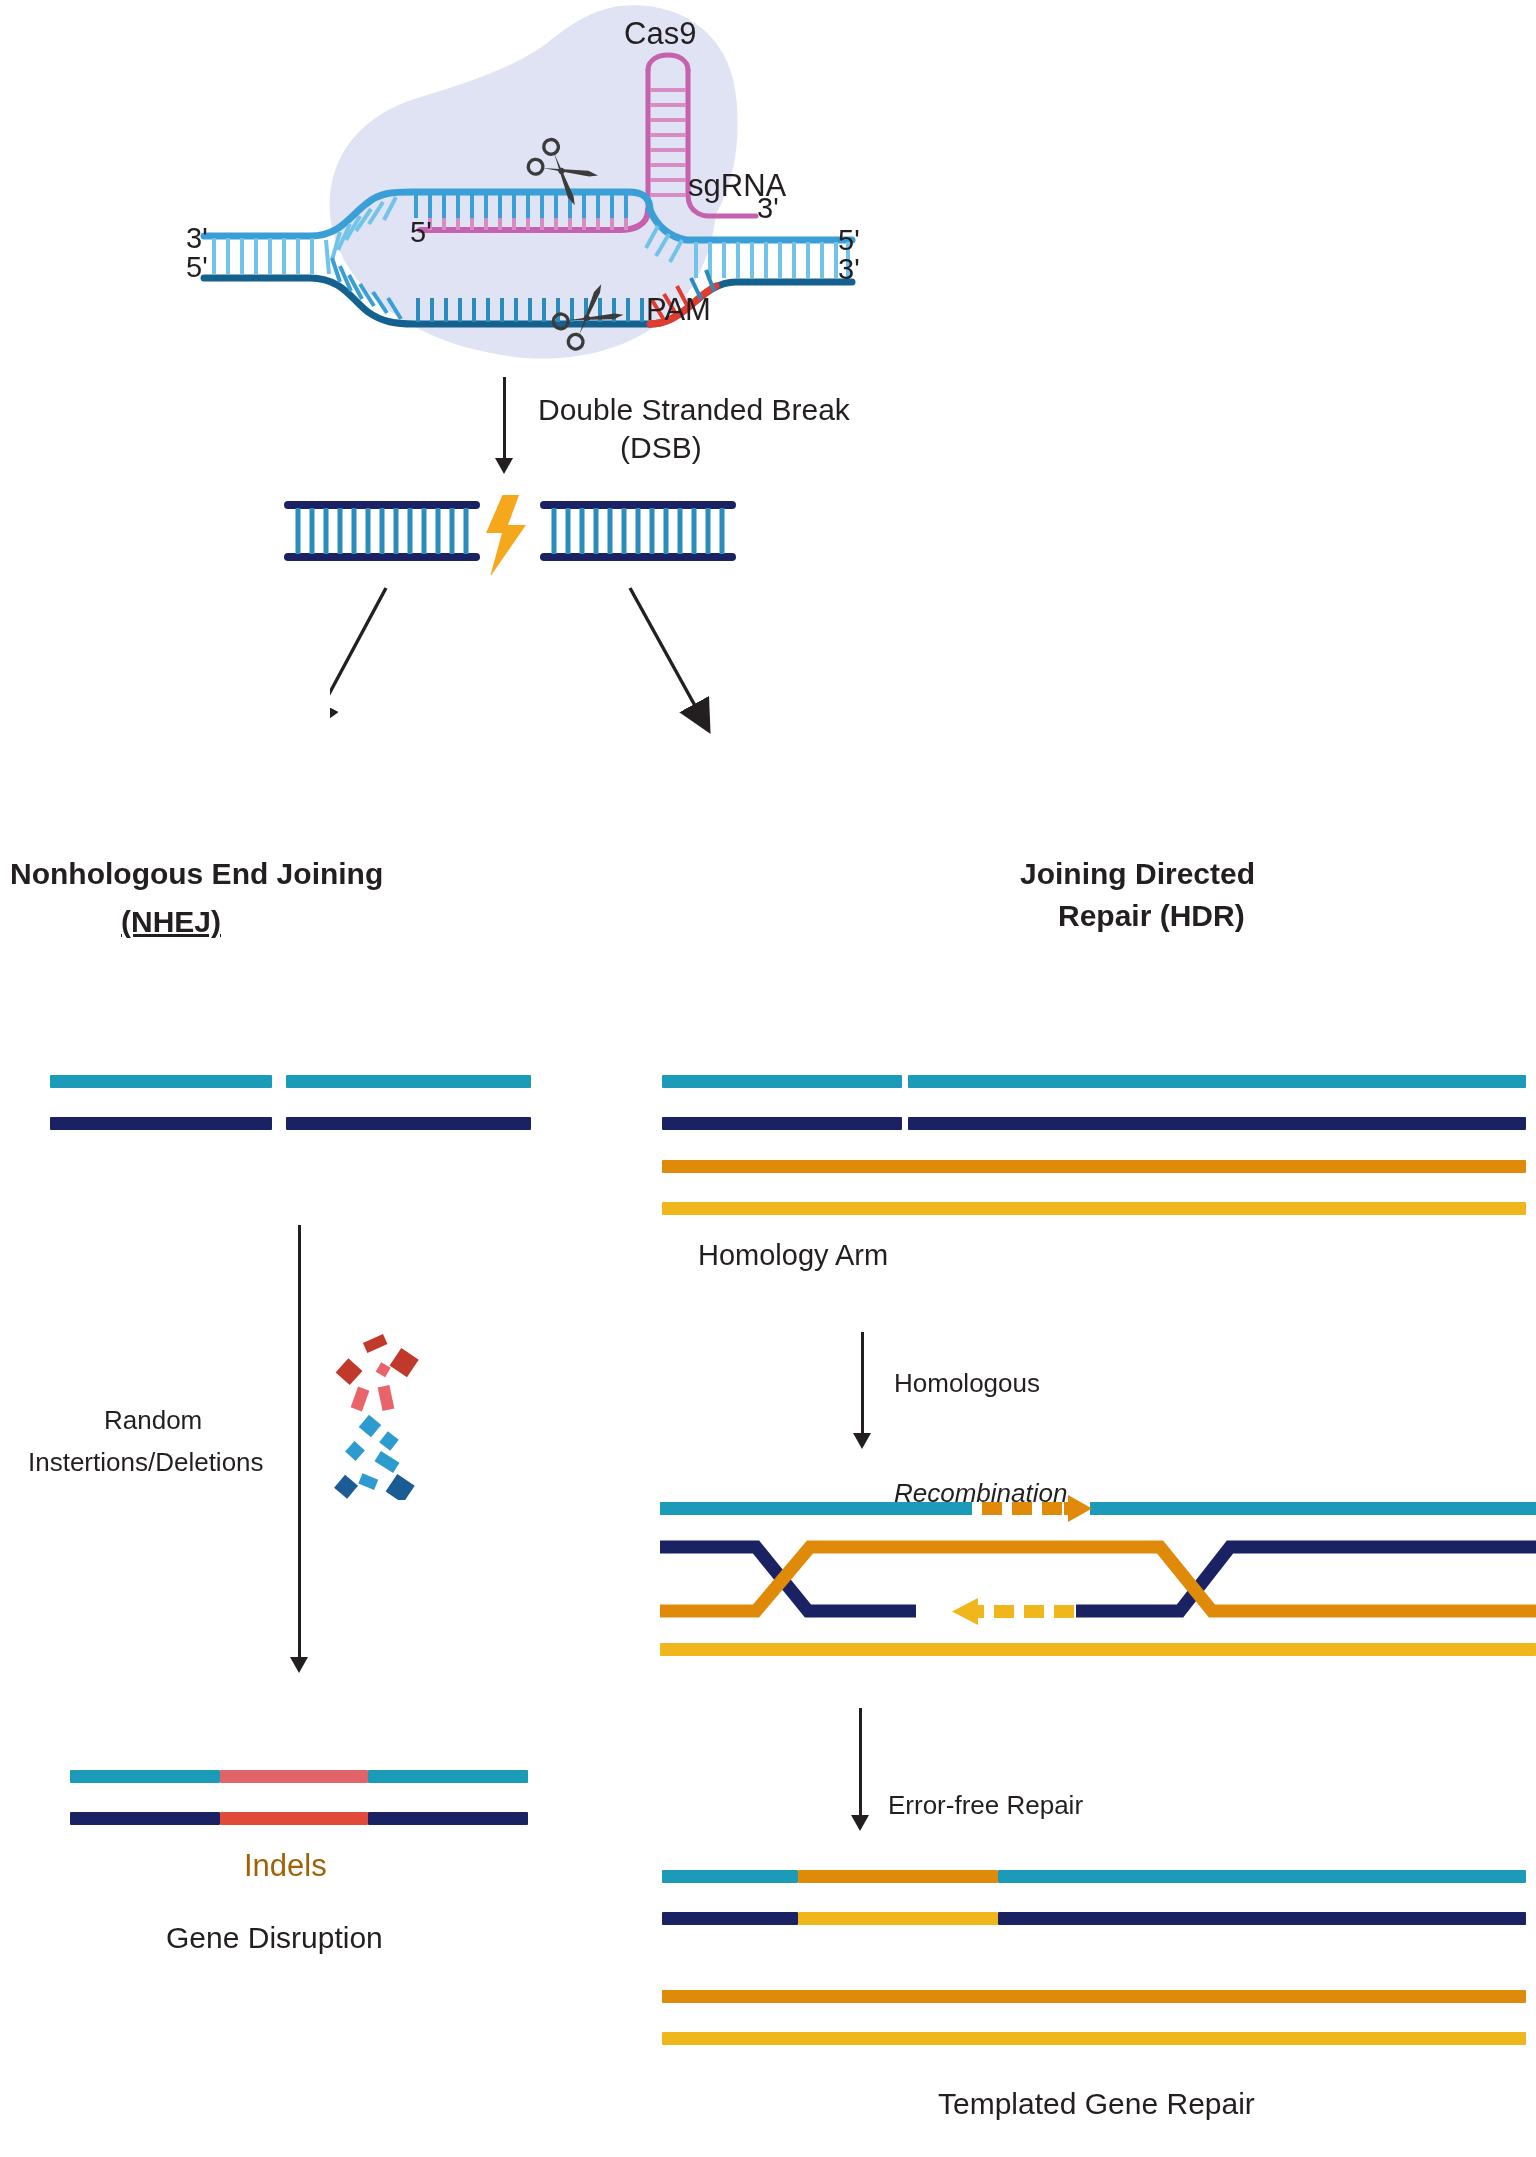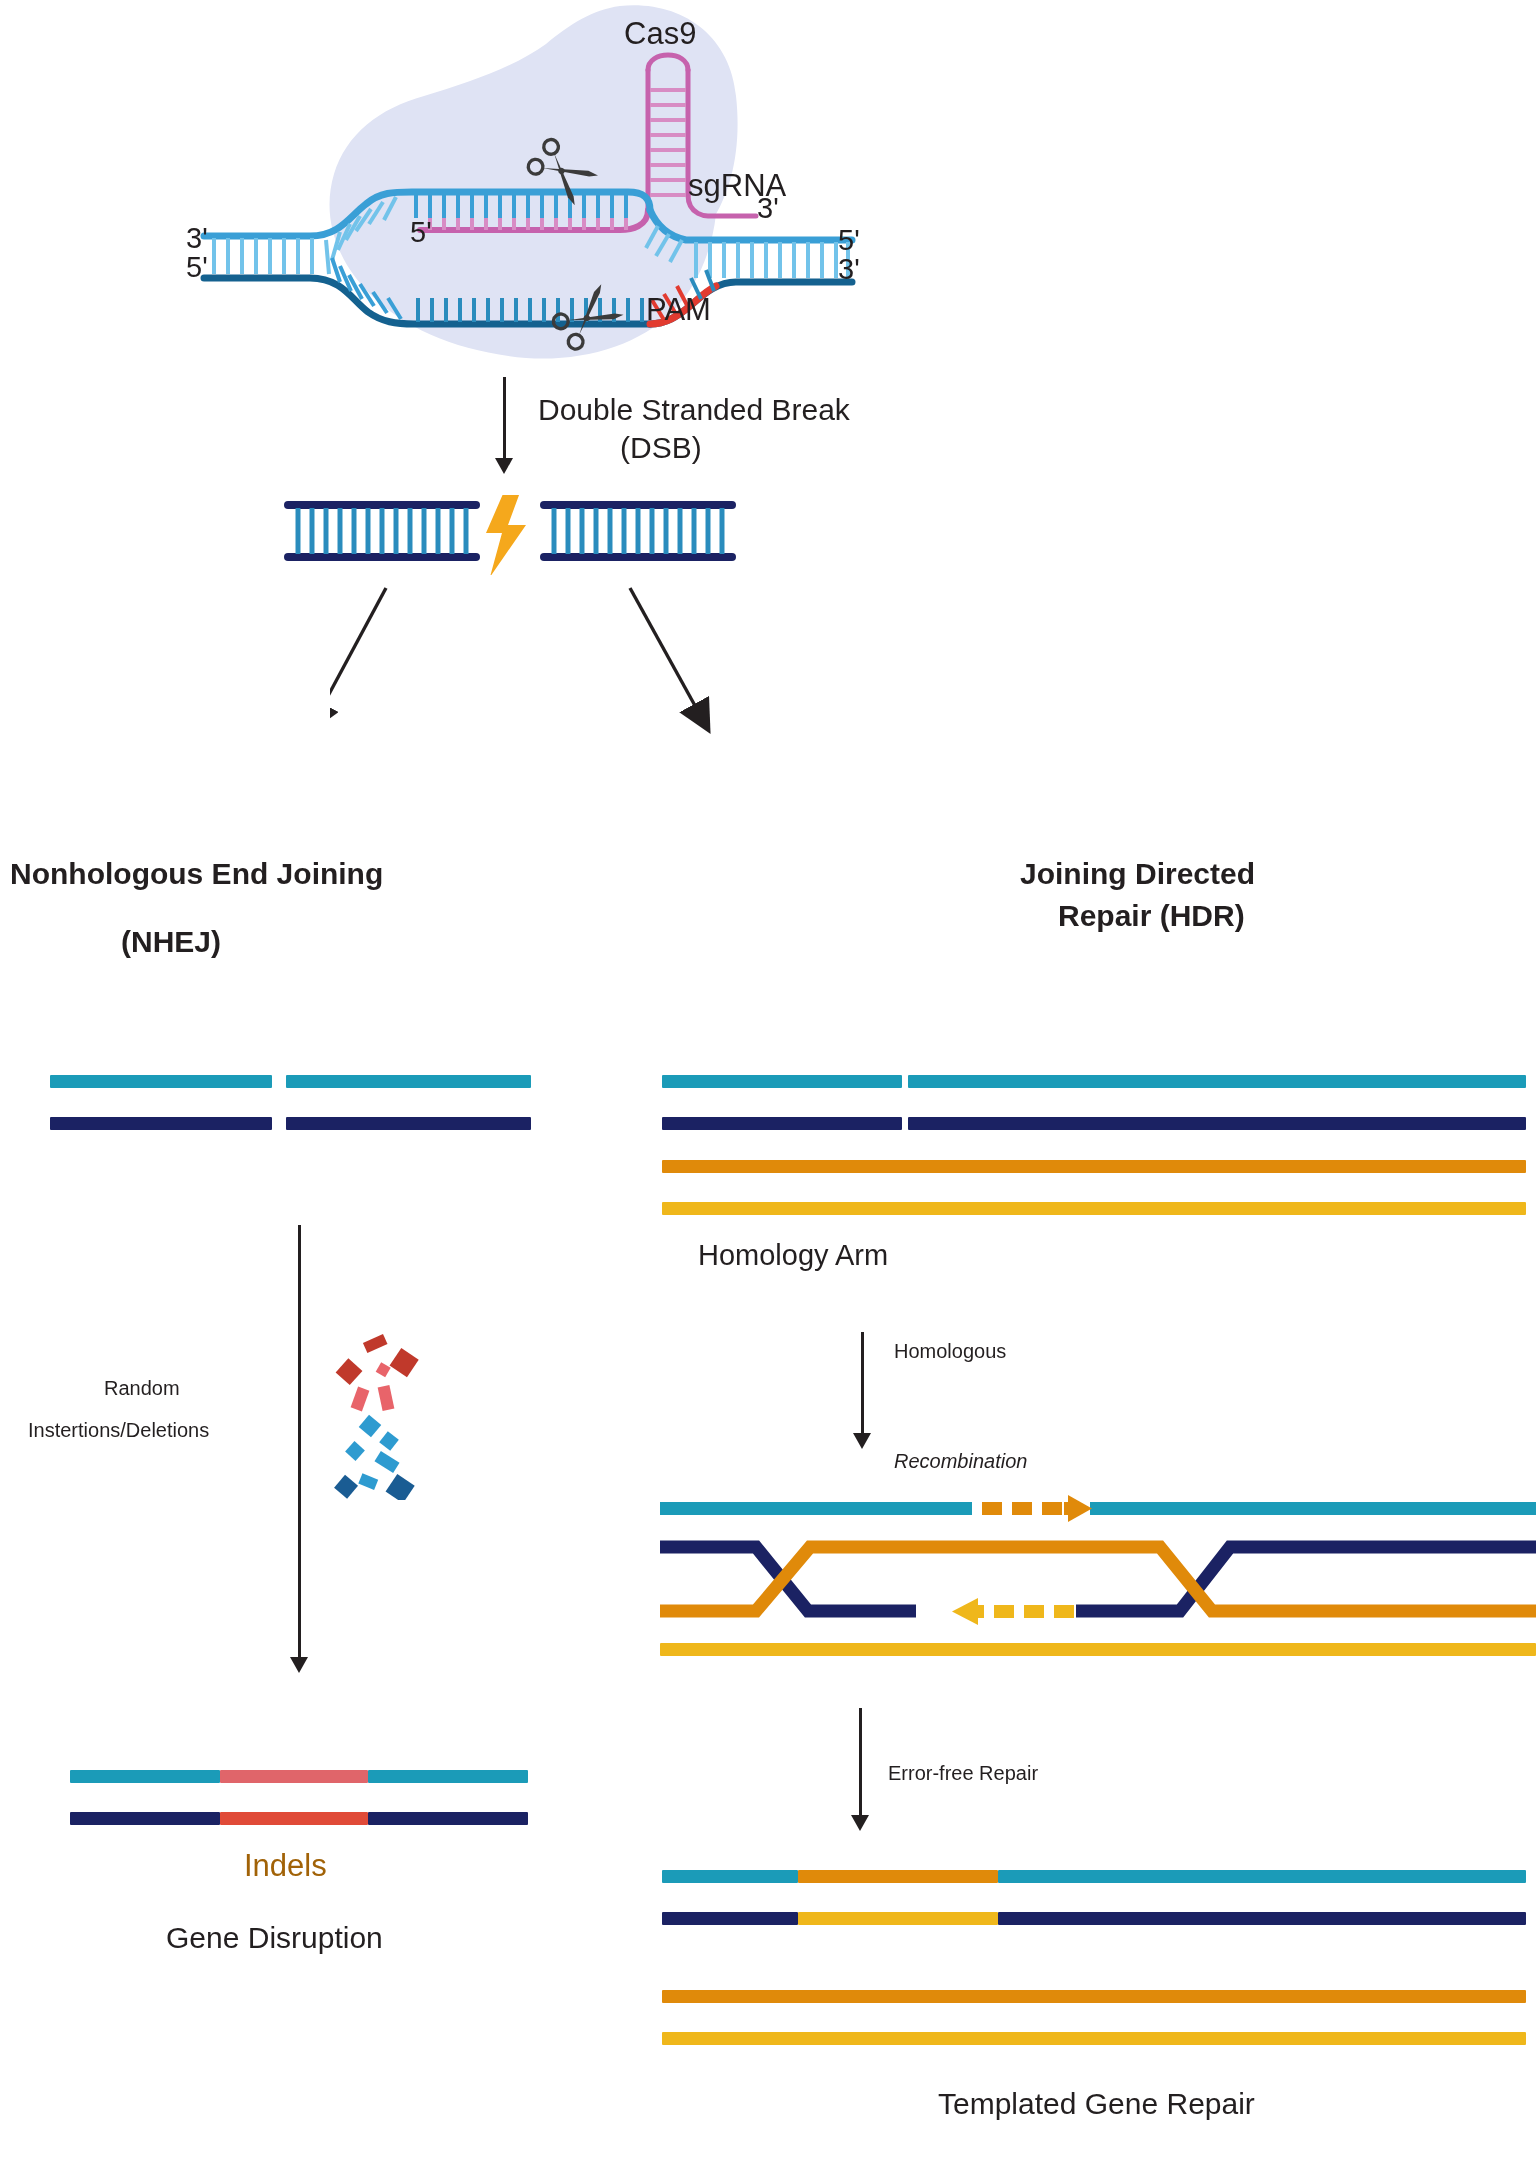--- a/index.html
+++ b/index.html
@@ -28,21 +28,21 @@
   .arrowline{position:absolute;background:#231f20;width:3px;}
   .arrowhead{position:absolute;width:0;height:0;border-left:9px solid transparent;border-right:9px solid transparent;border-top:16px solid #231f20;}
 
   
   .t-cas9{font-size:31px;}
   .t-sgrna{font-size:31px;}
   .t-prime{font-size:29px;}
   .t-pam{font-size:31px;}
   .t-dsb{font-size:30px;}
   .t-path{font-size:30px;font-weight:bold;}
-  .t-mid{font-size:20px;}
+  .t-mid{font-size:26px;margin-top:28px;}
   .t-indels{font-size:31px;color:#a16207;}
   .t-gene{font-size:30px;font-weight:normal;}
   .t-harm{font-size:29px;}
 </style>
 </head>
 <body>
 
 <div class="abs" style="left:0;top:0;width:1536px;height:470px;">
 
   <svg id="cas9-blob" class="abs" viewBox="0 0 560 370">
@@ -281,21 +281,21 @@
   <defs>
     <marker id="ah" markerWidth="10" markerHeight="10" refX="6" refY="5" orient="auto">
       <path d="M0,0 L10,5 L0,10 Z" fill="#231f20"></path>
     </marker>
   </defs>
   <line x1="56" y1="8" x2="-16" y2="142" stroke="#231f20" stroke-width="3.4" marker-end="url(#ah)"></line>
   <line x1="300" y1="8" x2="374" y2="142" stroke="#231f20" stroke-width="3.4" marker-end="url(#ah)"></line>
 </svg>
 
 <div class="lbl t-path ctr" style="left:10px;top:856px;">Nonhologous End Joining</div>
-<div class="lbl t-path ctr" style="left:121px;top:924px;">(NHEJ)</div>
+<div class="lbl t-path ctr" style="left:121px;top:904px;text-decoration:underline;">(NHEJ)</div>
 <div class="lbl t-path ctr" style="left:1020px;top:856px;">Joining Directed</div>
 <div class="lbl t-path ctr" style="left:1058px;top:898px;">Repair (HDR)</div>
 
 <div class="abs" style="left:0;top:0;">
 
   <div class="bar cyan" style="left:50px;top:1075px;width:222px;"></div>
   <div class="bar navy" style="left:50px;top:1117px;width:222px;"></div>
   <div class="bar cyan" style="left:286px;top:1075px;width:245px;"></div>
   <div class="bar navy" style="left:286px;top:1117px;width:245px;"></div>
 

